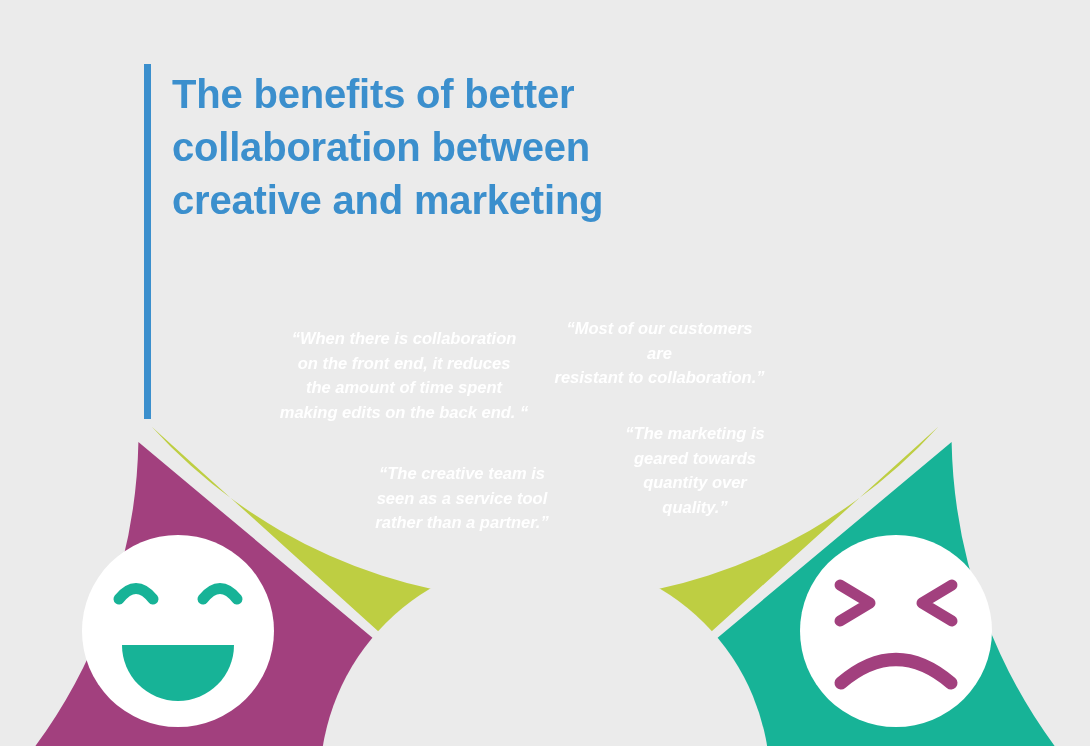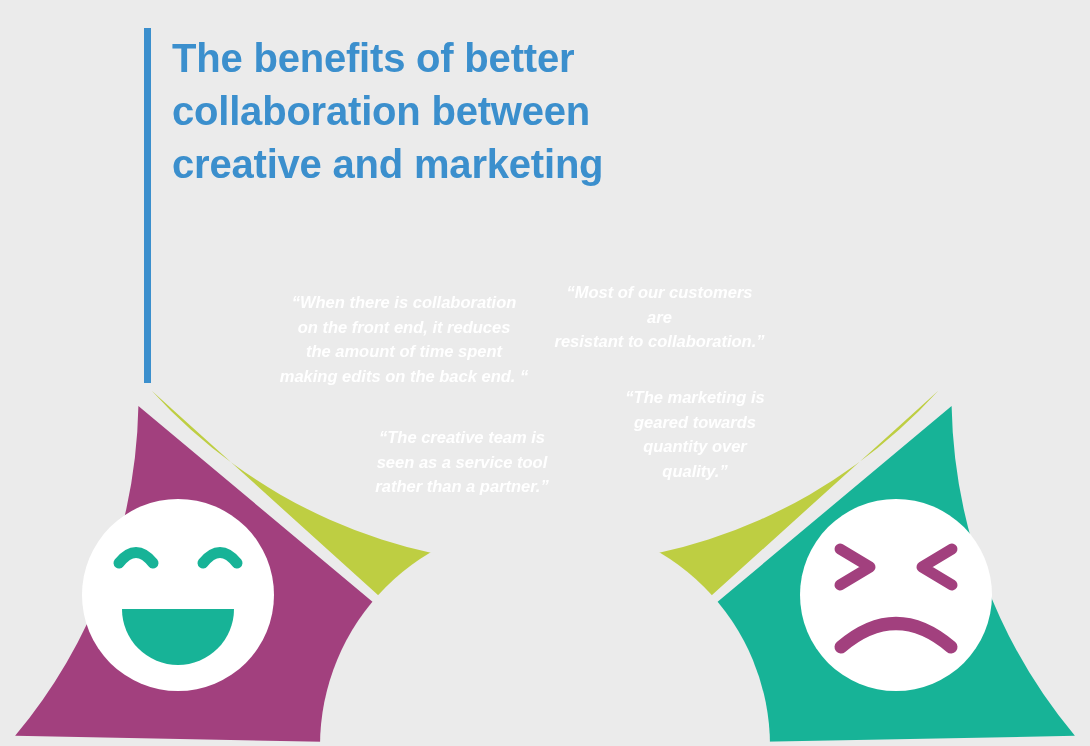--- a/index.html
+++ b/index.html
@@ -13,20 +13,21 @@
     font-family: "Liberation Sans", sans-serif;
     overflow: hidden;
     position: relative;
   }
 
   #infographic {
     position: absolute;
     inset: 0;
     width: 1090px;
     height: 650px;
+    margin-top: 36px;
   }
 
   
   .title-block {
     position: absolute;
     left: 144px;
     top: 28px;
     display: flex;
     align-items: stretch;
     z-index: 6;

